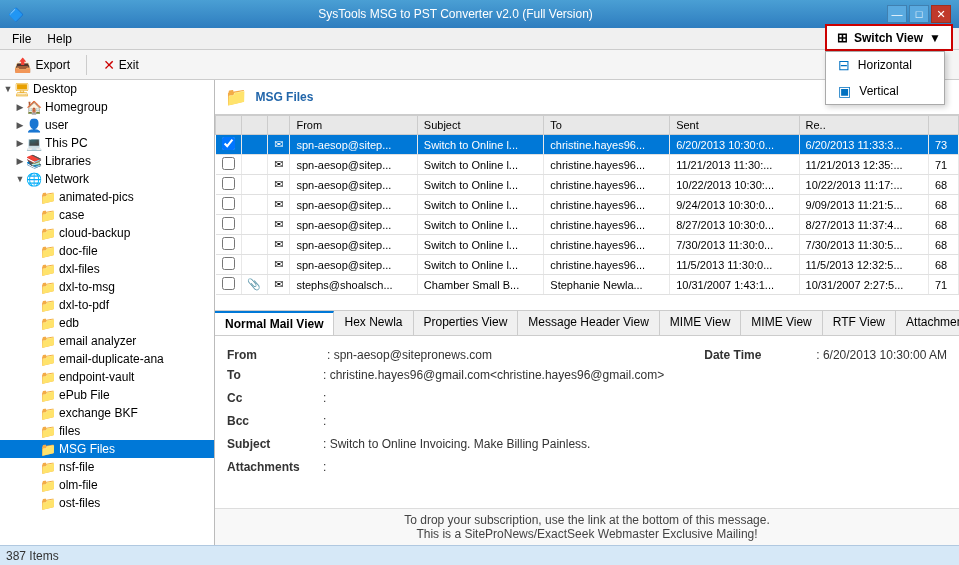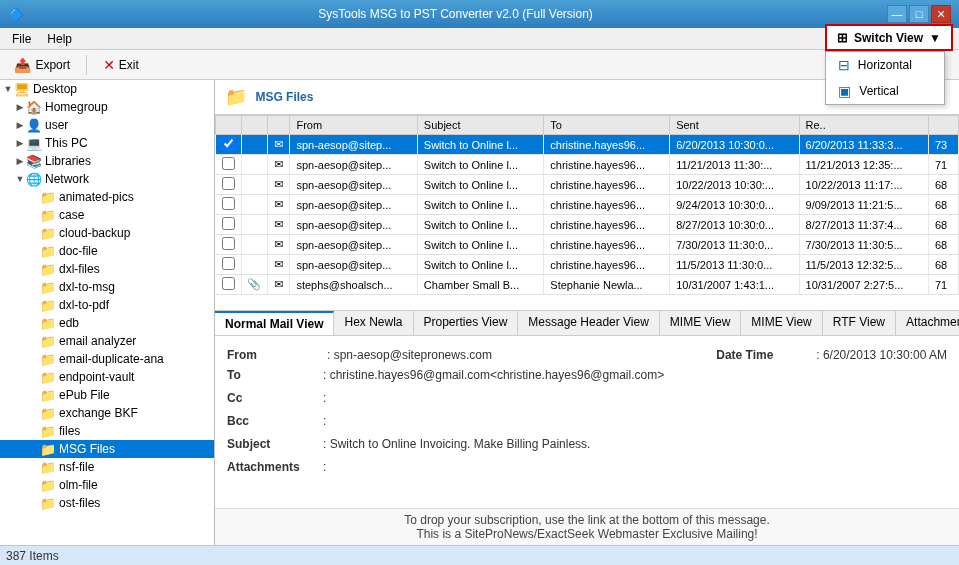--- a/index.html
+++ b/index.html
@@ -551,21 +551,21 @@
         <div class="tab">RTF View</div>
         <div class="tab">Attachments</div>
       </div>
 
     <div class="preview-area">
       <div class="preview-header-row">
         <div style="display:flex; gap:4px;">
           <span class="preview-label">From</span>
           <span class="preview-value">: spn-aesop@sitepronews.com</span>
         </div>
-        <div style="display:flex; gap:4px;">
+        <div style="display:flex; gap:16px;">
           <span class="preview-label">Date Time</span>
           <span class="preview-value">: 6/20/2013 10:30:00 AM</span>
         </div>
       </div>
       <div class="preview-row">
         <span class="preview-label">To</span>
         <span class="preview-value">: christine.hayes96@gmail.com&lt;christine.hayes96@gmail.com&gt;</span>
       </div>
       <div class="preview-row">
         <span class="preview-label">Cc</span>

